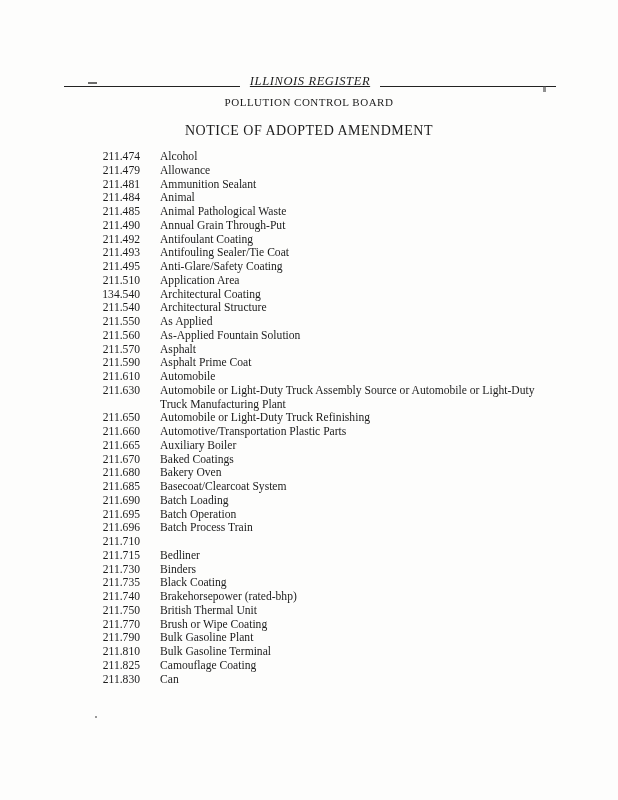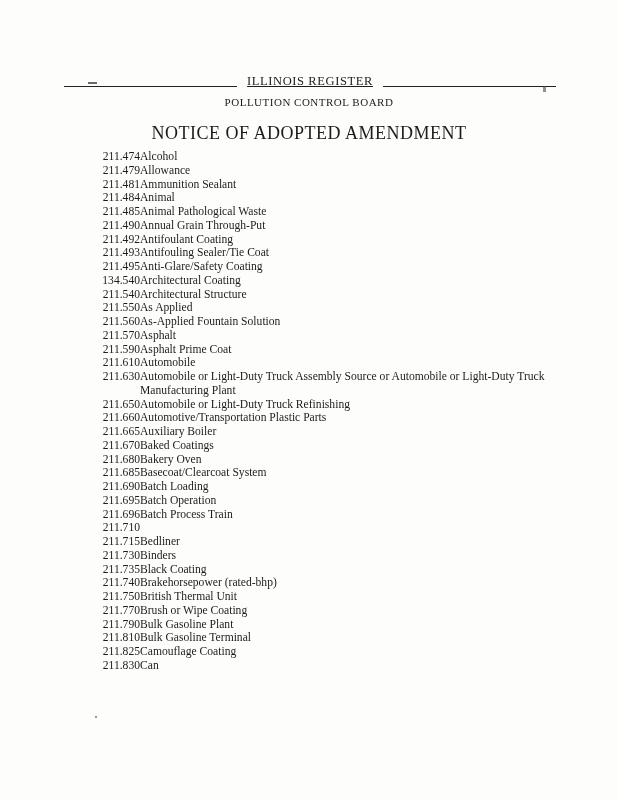--- a/index.html
+++ b/index.html
@@ -27,20 +27,21 @@
     text-align: center;
   }
   .register-title {
     display: inline-block;
     font-size: 12.5px;
     letter-spacing: 0.6px;
     text-decoration: underline;
     background: #fdfdfc;
     padding: 0 10px;
     transform: translateY(1px);
+    font-style: italic;
   }
   .scan-tick-left {
     position: absolute;
     top: 82px;
     left: 88px;
     width: 9px;
     height: 2px;
     background: #3a3a3a;
     opacity: .75;
   }
@@ -61,21 +62,21 @@
     text-align: center;
     font-size: 11px;
     letter-spacing: 0.5px;
   }
   .notice-title {
     position: absolute;
     top: 123px;
     left: 0;
     width: 100%;
     text-align: center;
-    font-size: 18px;
+    font-size: 14px;
     letter-spacing: 0.5px;
   }
   
   .list {
     position: absolute;
     top: 150px;
     left: 68px;
     width: 496px;
   }
   .row {
@@ -85,20 +86,21 @@
     line-height: 13.75px;
   }
   .sec {
     flex: 0 0 72px;
     white-space: nowrap;
     text-align: right;
   }
   .term {
     flex: 1 1 auto;
     max-width: 424px;
+    margin-left: 20px;
   }
   .stray-dot {
     position: absolute;
     top: 716px;
     left: 95px;
     width: 2px;
     height: 2px;
     background: #555;
     border-radius: 50%;
     opacity: .8;
@@ -150,20 +152,24 @@
       </div>
       <div class="row">
         <span class="sec">211.493</span>
         <span class="term">Antifouling Sealer/Tie Coat</span>
       </div>
       <div class="row">
         <span class="sec">211.495</span>
         <span class="term">Anti-Glare/Safety Coating</span>
       </div>
       <div class="row">
+        <span class="sec">211.510</span>
+        <span class="term">Application Area</span>
+      </div>
+      <div class="row">
         <span class="sec">134.540</span>
         <span class="term">Architectural Coating</span>
       </div>
       <div class="row">
         <span class="sec">211.540</span>
         <span class="term">Architectural Structure</span>
       </div>
       <div class="row">
         <span class="sec">211.550</span>
         <span class="term">As Applied</span>

